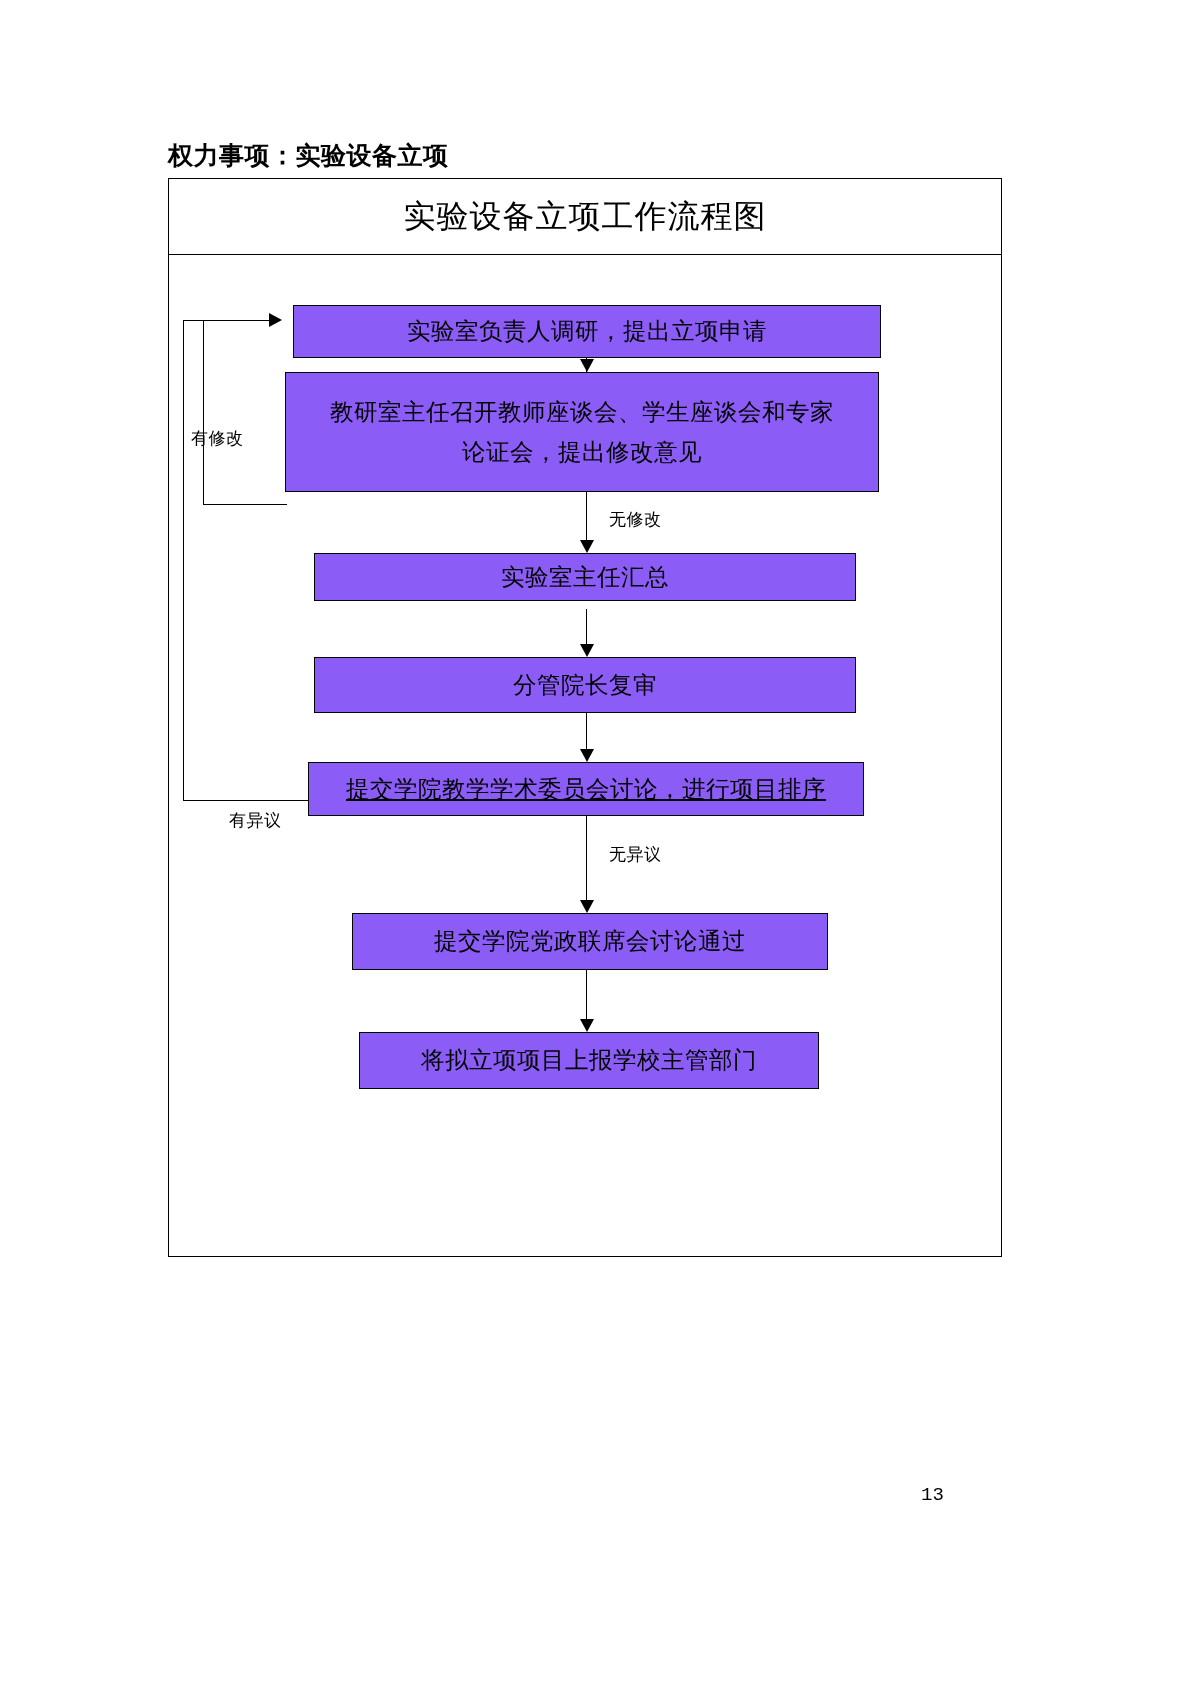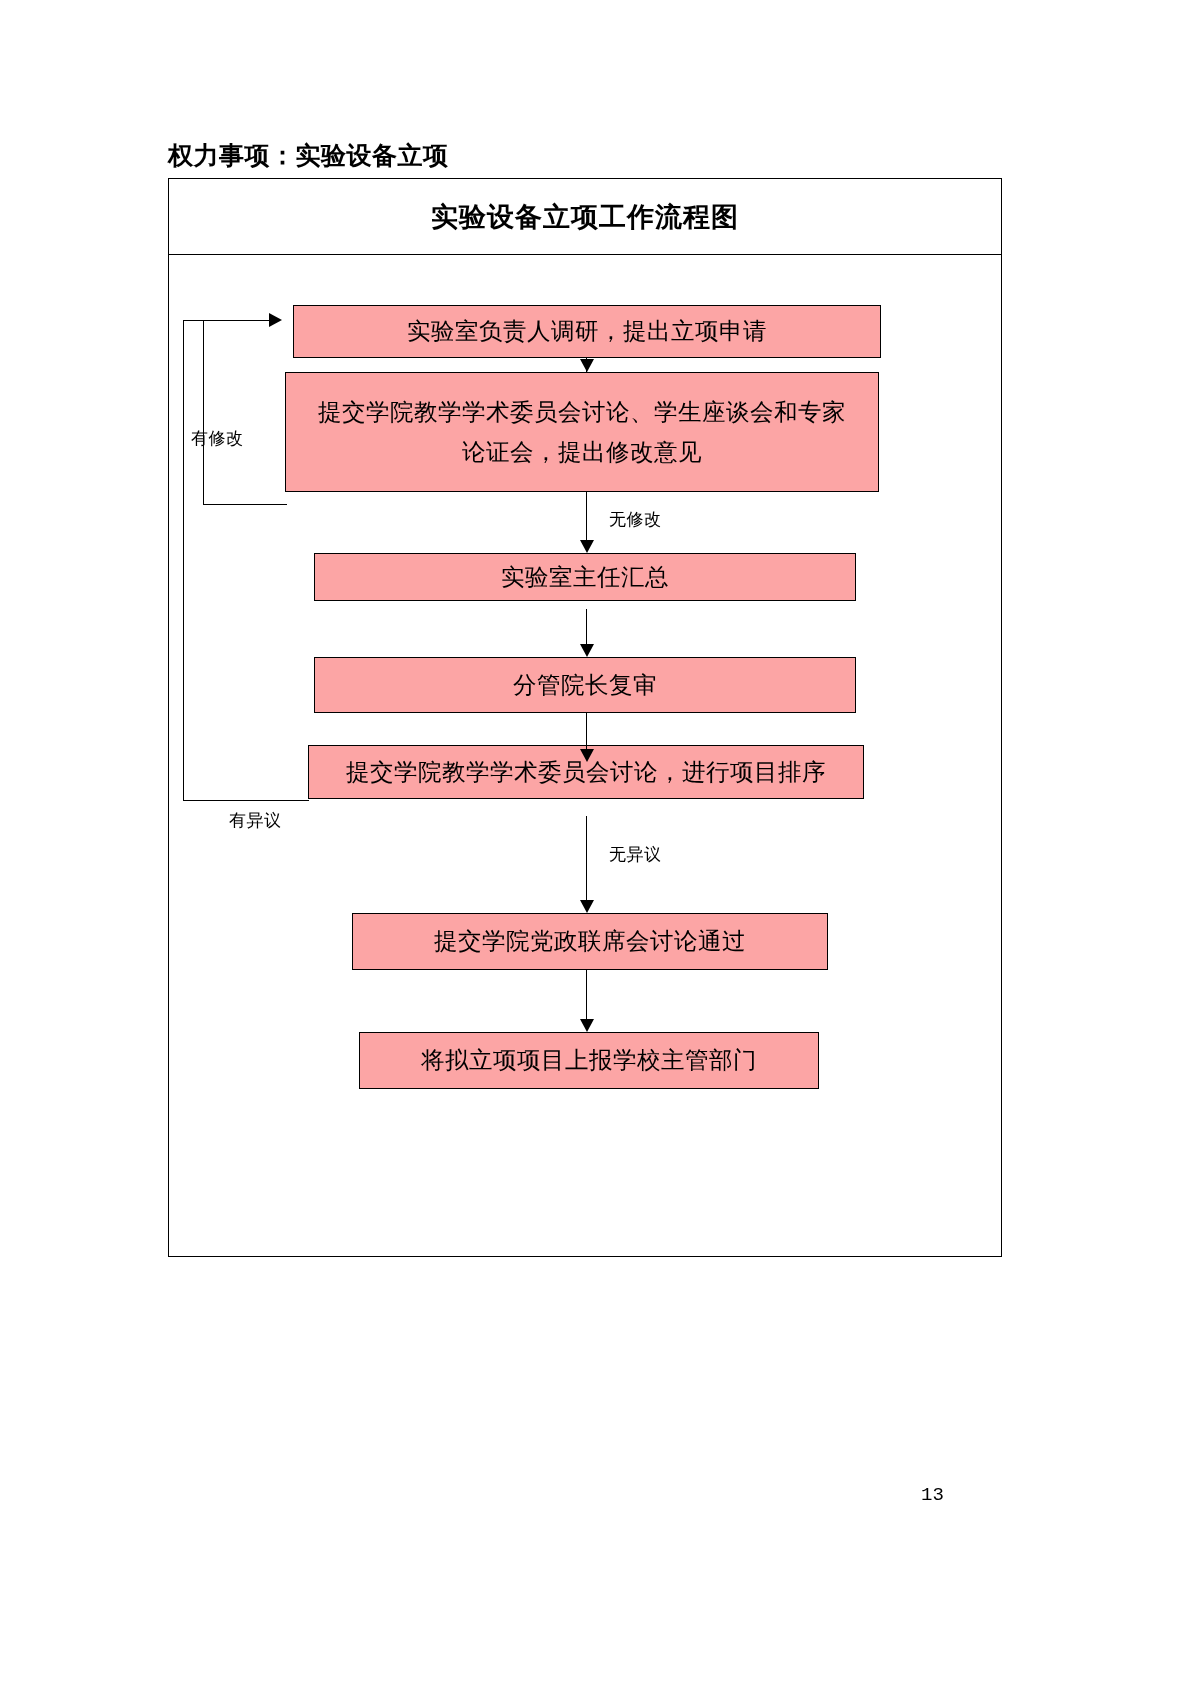--- a/index.html
+++ b/index.html
@@ -52,58 +52,58 @@
     left: 0; top: 0;
     width: 100%;
     height: 76px;
     border-bottom: 1.6px solid #000;
     box-sizing: border-box;
     display: flex;
     align-items: center;
     justify-content: center;
   }
   .frame-title-text {
-    font-size: 27px;
-    font-weight: bold;
+    font-size: 32px;
+    font-weight: normal;
     letter-spacing: 1px;
     white-space: nowrap;
   }
 
   
   .flow {
     position: absolute;
     left: 0;
     top: 76px;
     width: 100%;
     height: 1001px;
   }
 
   .node {
     position: absolute;
     border: 1.7px solid #000;
     box-sizing: border-box;
-    background: #fca5a5;
+    background: #8b5cf6;
     display: flex;
     flex-direction: column;
     align-items: center;
     justify-content: center;
     text-align: center;
     font-size: 23.5px;
     line-height: 1.72;
     letter-spacing: 0.5px;
     white-space: nowrap;
   }
   .node .ln { display: block; }
 
   
   #node-1 { left: 124px; top: 50px;  width: 588px; height: 53px; }
   #node-2 { left: 116px; top: 117px; width: 594px; height: 120px; }
   #node-3 { left: 145px; top: 298px; width: 542px; height: 48px; }
   #node-4 { left: 145px; top: 402px; width: 542px; height: 56px; }
-  #node-5 { left: 139px; top: 490px; width: 556px; height: 54px; }
+  #node-5 { left: 139px; top: 507px; width: 556px; height: 54px; text-decoration: underline; }
   #node-6 { left: 183px; top: 658px; width: 476px; height: 57px; }
   #node-7 { left: 190px; top: 777px; width: 460px; height: 57px; }
 
   
   .vline {
     position: absolute;
     width: 0;
     border-left: 1.7px solid #000;
   }
   .hline {
@@ -189,21 +189,21 @@
       <span class="frame-title-text">实验设备立项工作流程图</span>
     </div>
 
     <div class="flow">
 
       <div class="node" id="node-1">
         <span class="ln">实验室负责人调研，提出立项申请</span>
       </div>
 
       <div class="node" id="node-2">
-        <span class="ln">提交学院教学学术委员会讨论、学生座谈会和专家</span>
+        <span class="ln">教研室主任召开教师座谈会、学生座谈会和专家</span>
         <span class="ln">论证会，提出修改意见</span>
       </div>
 
       <div class="node" id="node-3">
         <span class="ln">实验室主任汇总</span>
       </div>
 
       <div class="node" id="node-4">
         <span class="ln">分管院长复审</span>
       </div>

